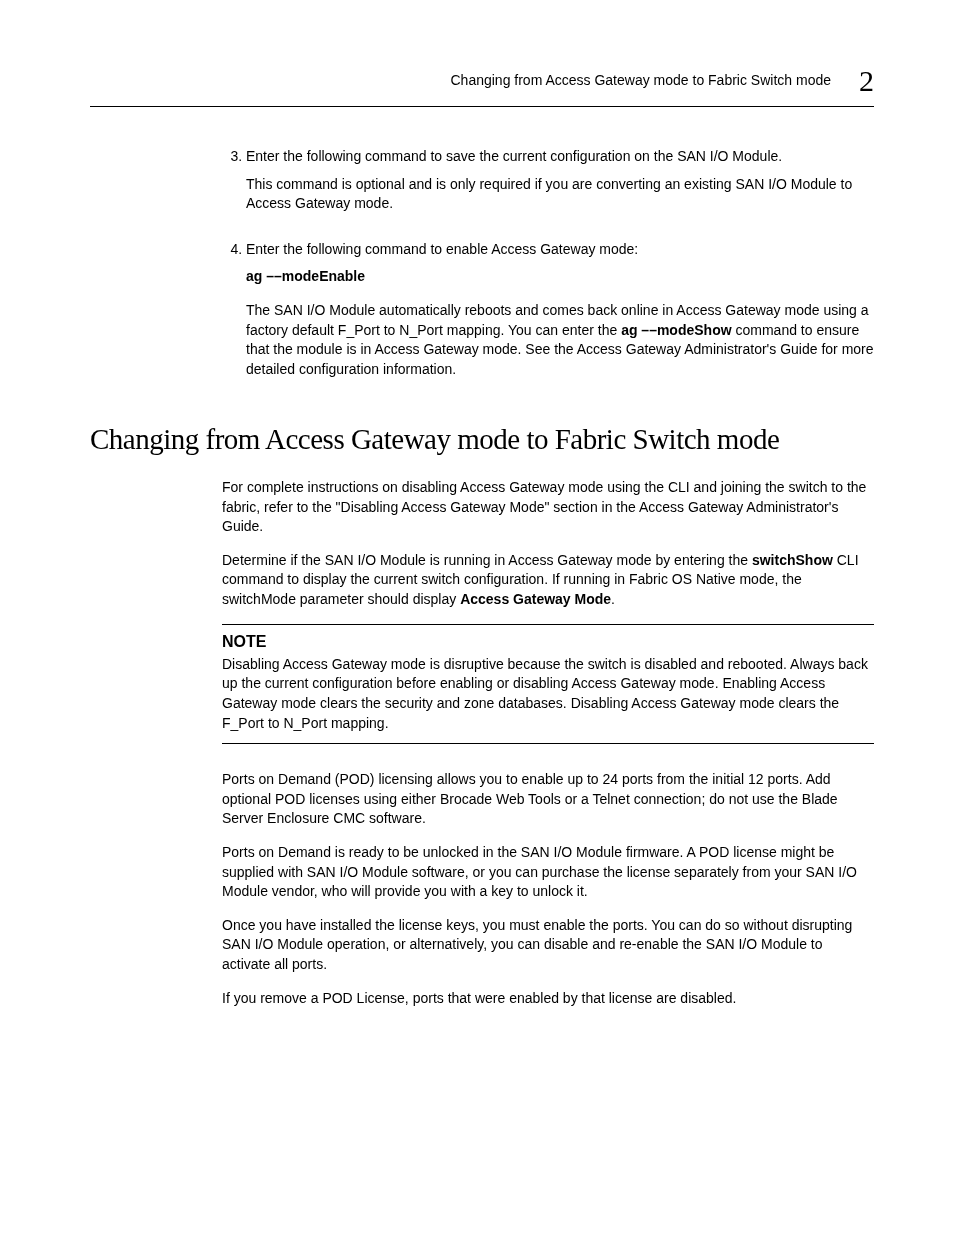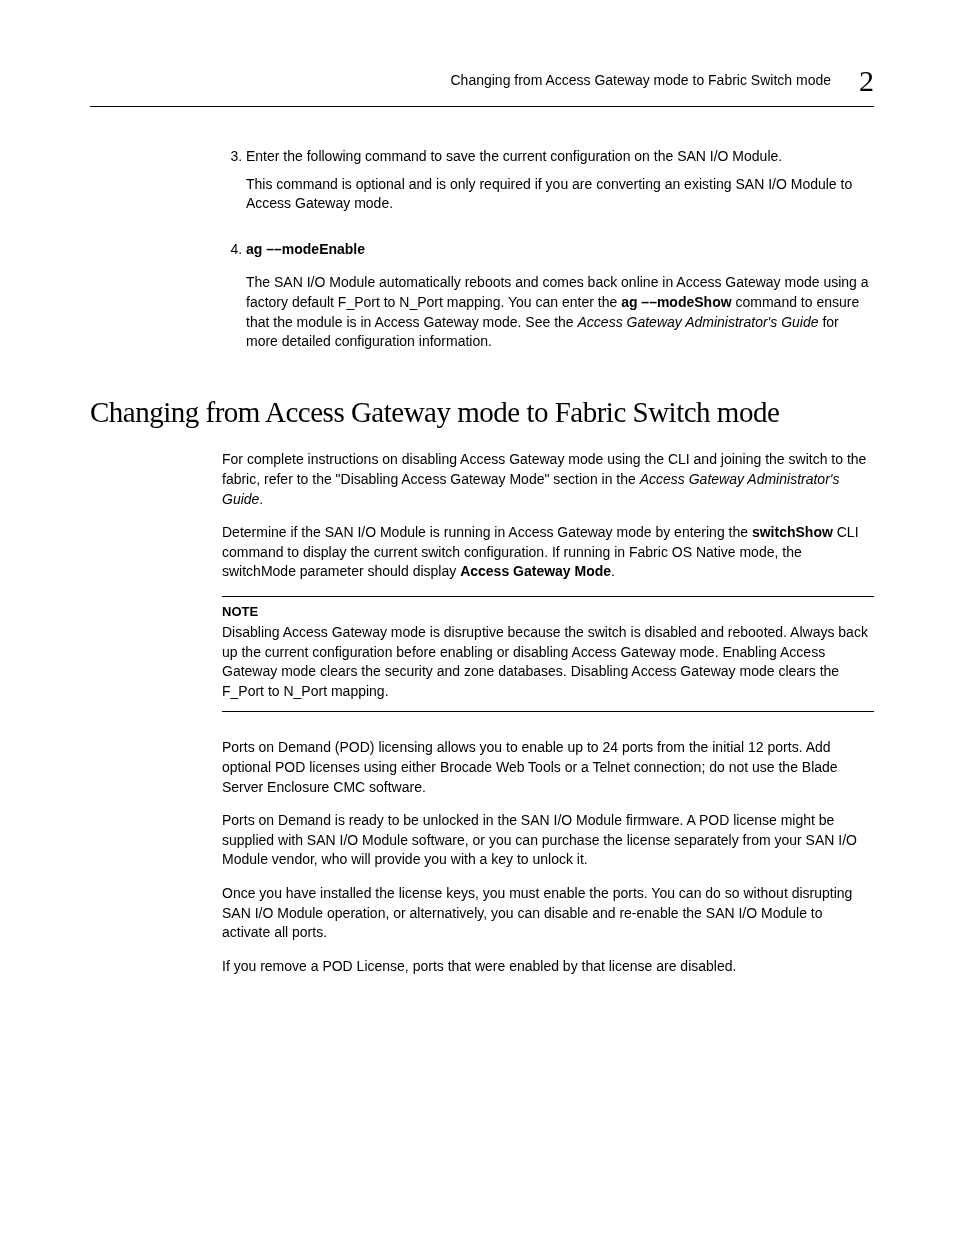--- a/index.html
+++ b/index.html
@@ -50,38 +50,37 @@
     margin: 8px 0 14px 0;
   }
   .cmd {
     font-family: Arial, Helvetica, sans-serif;
     font-weight: 700;
   }
   .cmd-inline {
     font-weight: 700;
   }
   .doc-ref {
-    font-style: italic;
   }
   h1.section {
     font-family: "Times New Roman", Times, serif;
     font-size: 29px;
     font-weight: 400;
     margin: 40px 0 18px 0;
     letter-spacing: -0.5px;
   }
   .note-box {
     border-top: 1px solid #000;
     border-bottom: 1px solid #000;
     padding: 6px 0 10px 0;
     margin: 12px 0 26px 0;
   }
   .note-label {
     font-weight: 700;
-    font-size: 13px;
+    font-size: 16px;
     margin-bottom: 2px;
   }
 </style>
 </head>
 <body>
 
 <div class="page">
 
   <div class="header">
     <span class="header-text">Changing from Access Gateway mode to Fabric Switch mode</span>
@@ -93,20 +92,21 @@
       <li>
         <span>Enter the following command to save the current configuration on the SAN I/O Module.</span>
         <div class="para">This command is optional and is only required if you are converting an existing SAN I/O Module to Access Gateway mode.</div>
       </li>
     </ol>
   </div>
 
   <div class="content">
     <ol class="list" start="4">
       <li>
+        <span>Enter the following command to enable Access Gateway mode:</span>
         <div class="para cmd">ag ––modeEnable</div>
         <div class="para">
           <span>The SAN I/O Module automatically reboots and comes back online in Access Gateway mode using a factory default F_Port to N_Port mapping. You can enter the </span><span class="cmd-inline">ag ––modeShow</span><span> command to ensure that the module is in Access Gateway mode. See the </span><span class="doc-ref">Access Gateway Administrator's Guide</span><span> for more detailed configuration information.</span>
         </div>
       </li>
     </ol>
   </div>
 
   <h1 class="section">Changing from Access Gateway mode to Fabric Switch mode</h1>
 

